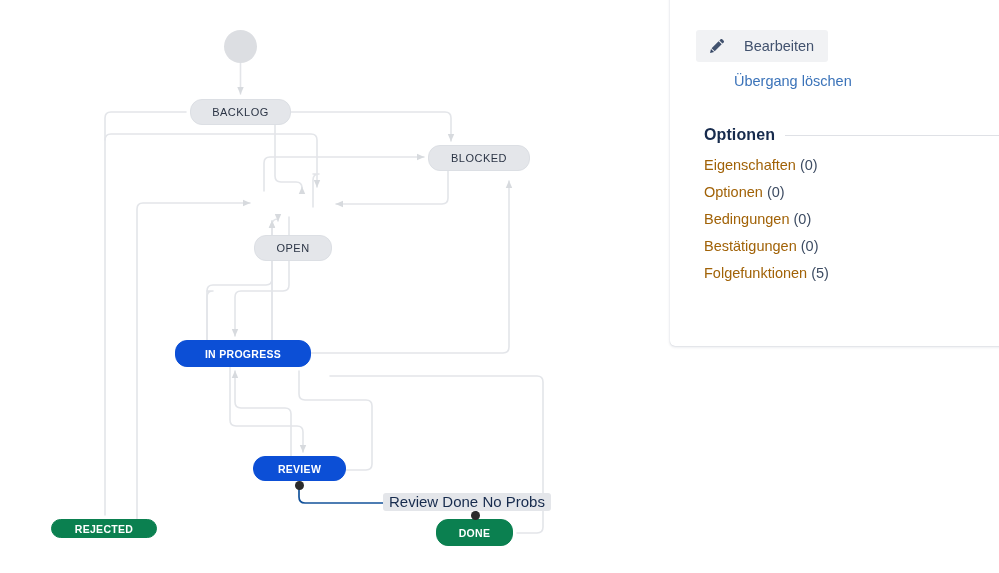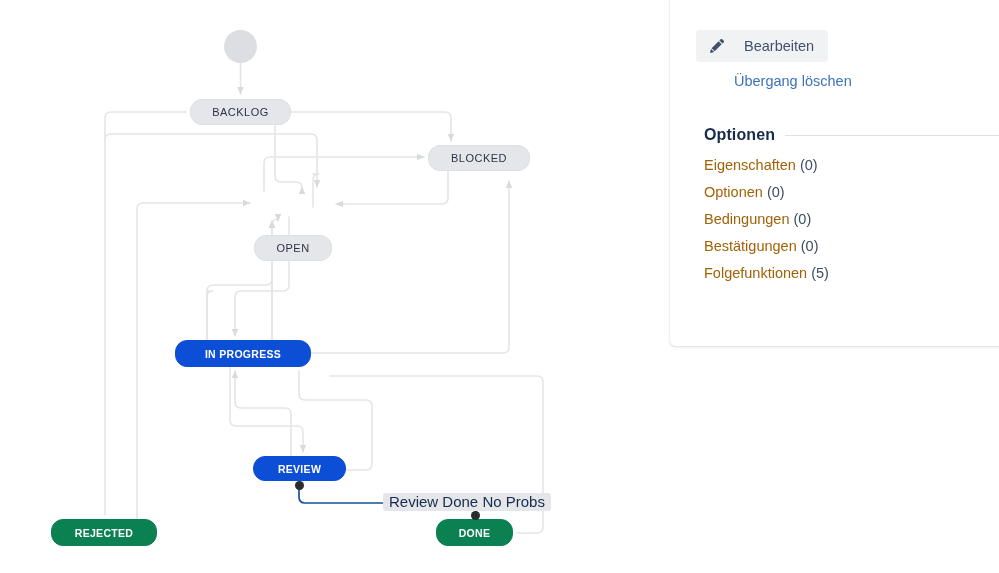--- a/index.html
+++ b/index.html
@@ -157,21 +157,21 @@
         </div>
         <div class="node gray" style="left: 254px; top: 191px; width: 78px; height: 26px; margin-top: 44px;">
           <span>OPEN</span>
         </div>
         <div class="node blue" style="left: 175px; top: 340px; width: 136px; height: 27px;">
           <span>IN PROGRESS</span>
         </div>
         <div class="node blue" style="left: 253px; top: 456px; width: 93px; height: 25px;">
           <span>REVIEW</span>
         </div>
-        <div class="node green" style="left: 51px; top: 519px; width: 106px; height: 27px;">
+        <div class="node green" style="left: 51px; top: 519px; width: 106px; height: 19px;">
           <span>REJECTED</span>
         </div>
         <div class="node green" style="left: 436px; top: 519px; width: 77px; height: 27px;">
           <span>DONE</span>
         </div>
       </div>
 
     <div class="endpoint-dot" style="left:295px;top:481px;"></div>
     <div class="endpoint-dot" style="left:471px;top:511px;"></div>
     <div class="edge-label" id="edge-label" style="left:383px;top:493px;">Review Done No Probs</div>

